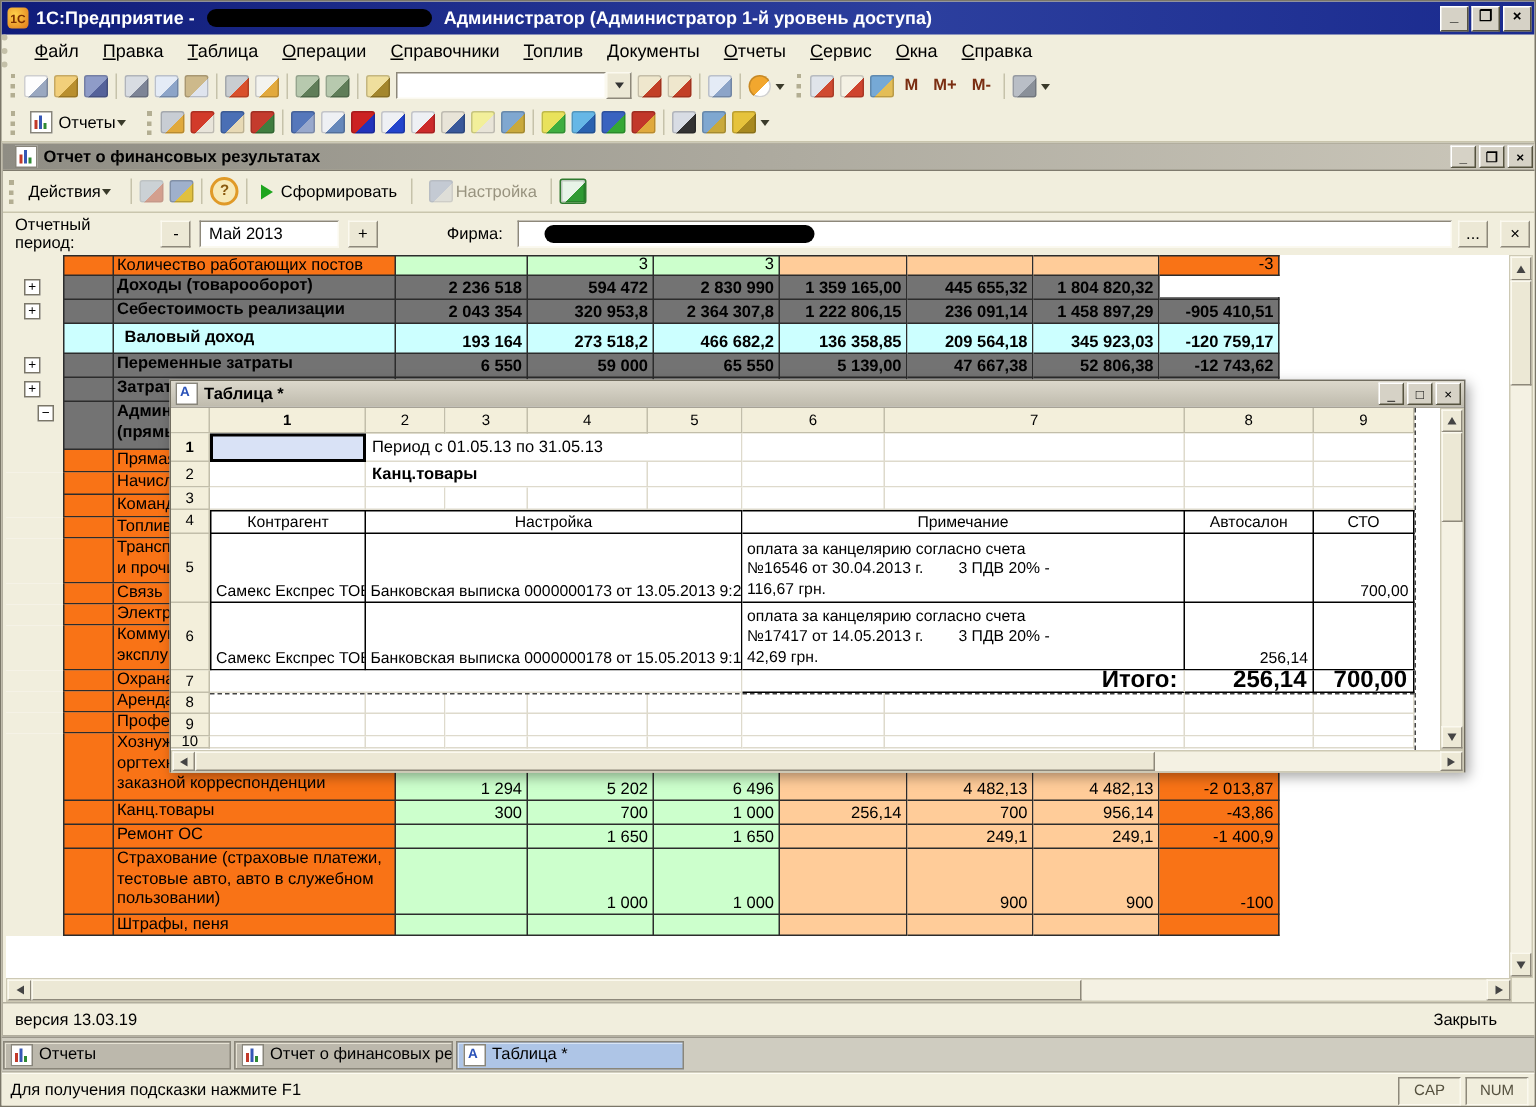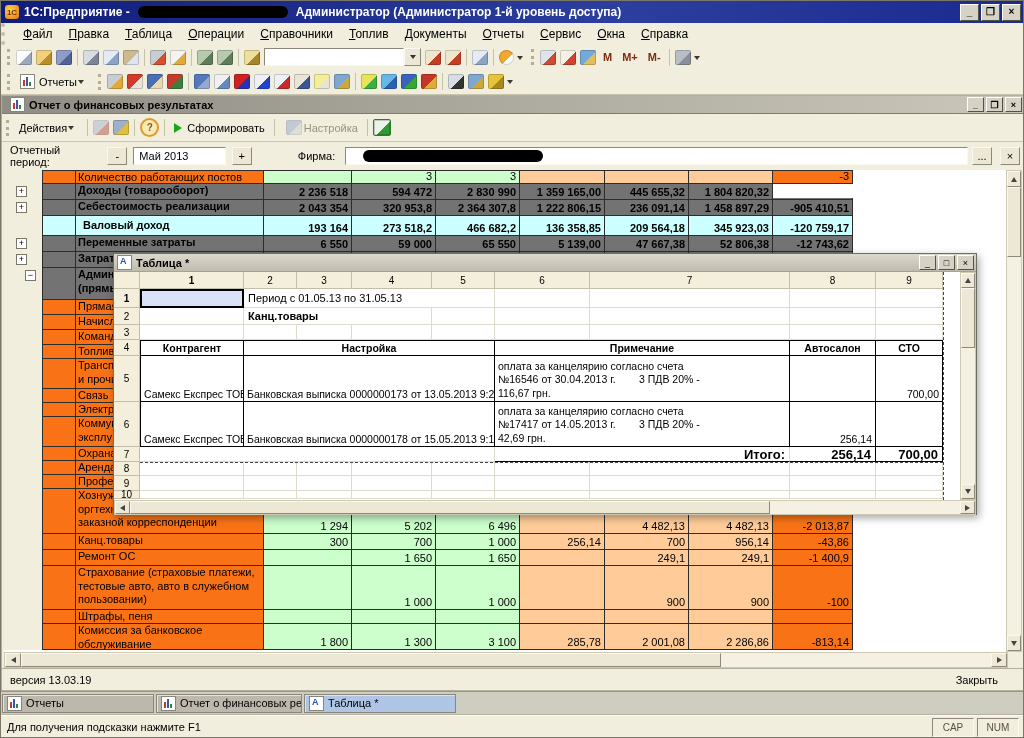--- a/index.html
+++ b/index.html
@@ -100,26 +100,26 @@
   .prow{display:flex}
   .pch,.prh{background:#f3efdb;border-right:1px solid #c2beaa;border-bottom:1px solid #c2beaa;font-size:10px;
             display:flex;align-items:center;justify-content:center;box-sizing:border-box;flex:none}
   .pch.b,.prh.b{font-weight:bold}
   .pcell{box-sizing:border-box;flex:none;border-right:1px solid #dedacc;border-bottom:1px solid #dedacc;background:#fff;
          font-size:10.5px;overflow:hidden}
   .pcell.sel{background:#d9e2f6;border:2px solid #000}
   .ptext{box-sizing:border-box;flex:none;font-size:11px;display:flex;align-items:center;padding-left:4px;white-space:nowrap;
          overflow:visible;border-bottom:1px solid #dedacc}
   .ptext.b{font-weight:bold}
-  .pcell.hd{border:1px solid #000;border-left:none;font-weight:bold;display:flex;align-items:center;justify-content:center}
+  .pcell.hd{border:1px solid #000;border-left:none;font-weight:normal;display:flex;align-items:center;justify-content:center}
   .pcell.lf{border-left:1px solid #000}
   .pcell.dt{border-right:1px solid #000;border-bottom:1px solid #000;display:flex;align-items:flex-end;padding:1px 3px;white-space:nowrap}
   .pcell.note{white-space:pre;line-height:13.5px;padding-top:2px}
   .pcell.num{justify-content:flex-end}
-  .pcell.tot{font-weight:bold;border-bottom:1px solid #000;display:flex;align-items:center;justify-content:flex-end;padding-right:4px;font-size:13px}
+  .pcell.tot{font-weight:bold;border-bottom:1px solid #000;display:flex;align-items:center;justify-content:flex-end;padding-right:4px;font-size:16px}
   .pdash-v{position:absolute;left:829px;top:18px;height:228px;border-left:1px dashed #444}
   .pdash-h{position:absolute;left:26px;top:208px;width:803px;border-top:1px dashed #444}
   
   .taskbar{position:absolute;left:0;top:690px;width:100%;height:23px;background:#cfccc0;display:flex;align-items:center;padding-left:1px;box-sizing:border-box;border-top:1px solid #9a968a}
   .tab{height:19px;display:flex;align-items:center;background:#bcb8ac;border:1px solid #8a867a;box-shadow:inset 1px 1px 0 #e6e2d4;
        margin-right:2px;padding:0 4px;box-sizing:border-box;font-size:11px;overflow:hidden;white-space:nowrap}
   .tab.active{background:#aec5e6;box-shadow:inset 1px 1px 0 #d8e4f4}
   .statusbar{position:absolute;left:0;top:713px;width:100%;height:25px;background:#f1eedd;border-top:1px solid #b5b1a4;
              box-shadow:inset 0 1px 0 #fdfbf2;display:flex;align-items:center;padding:0 4px 0 6px;box-sizing:border-box}
   .sbx{width:40px;height:17px;border:1px solid;border-color:#8d887a #fbf9ef #fbf9ef #8d887a;display:flex;align-items:center;
@@ -555,33 +555,20 @@
           <span class="cell stub bg-white"></span>
           <span class="cell lbl bg-white">Штрафы, пеня</span>
           <span class="cell val bg-green" style="width: 88px;"></span>
           <span class="cell val bg-green" style="width: 84px;"></span>
           <span class="cell val bg-green" style="width: 84px;"></span>
           <span class="cell val bg-orange" style="width: 85px;"></span>
           <span class="cell val bg-orange" style="width: 84px;"></span>
           <span class="cell val bg-orange" style="width: 84px;"></span>
           <span class="cell val bg-white" style="width: 80px;"></span>
         </div>
-        <div class="trow" style="height: 26px;">
-          <span class="gut"></span>
-          <span class="cell stub bg-white"></span>
-          <span class="cell lbl bg-white">Комиссия за банковское
-обслуживание</span>
-          <span class="cell val bg-green" style="width: 88px;">1 800</span>
-          <span class="cell val bg-green" style="width: 84px;">1 300</span>
-          <span class="cell val bg-green" style="width: 84px;">3 100</span>
-          <span class="cell val bg-orange" style="width: 85px;">285,78</span>
-          <span class="cell val bg-orange" style="width: 84px;">2 001,08</span>
-          <span class="cell val bg-orange" style="width: 84px;">2 286,86</span>
-          <span class="cell val bg-white" style="width: 80px;">-813,14</span>
-        </div>
       </div>
 
     <div class="sb" style="left:0;top:482px;width:1004px;height:16px">
       <span class="sbb" style="left:0;top:0;width:16px;height:14px">
           <i class="tri lt"></i>
         </span>
       <span class="sbt" style="left:16px;top:0;width:700px;height:14px"></span>
       <span class="sbb" style="right:0;top:0;width:16px;height:14px">
           <i class="tri rt"></i>
         </span>

